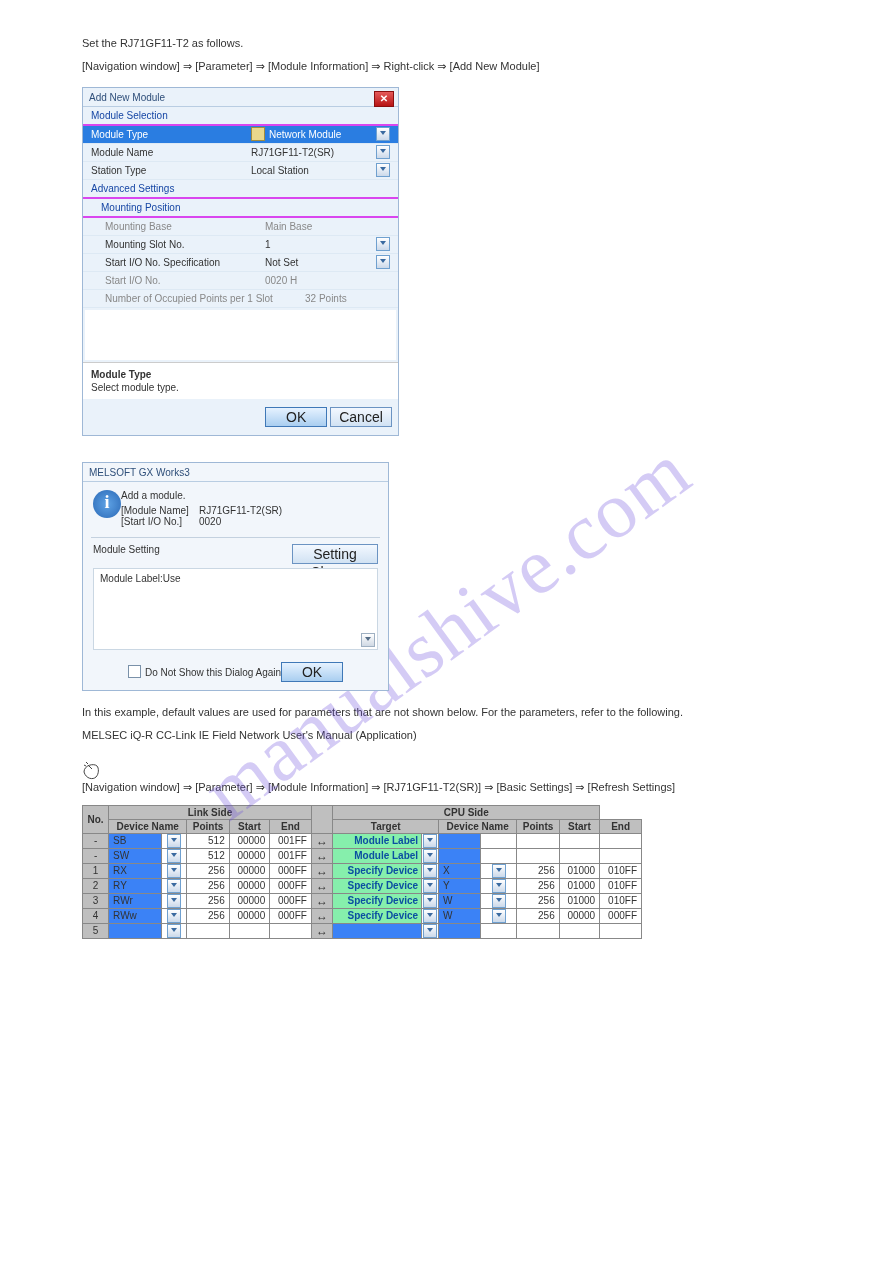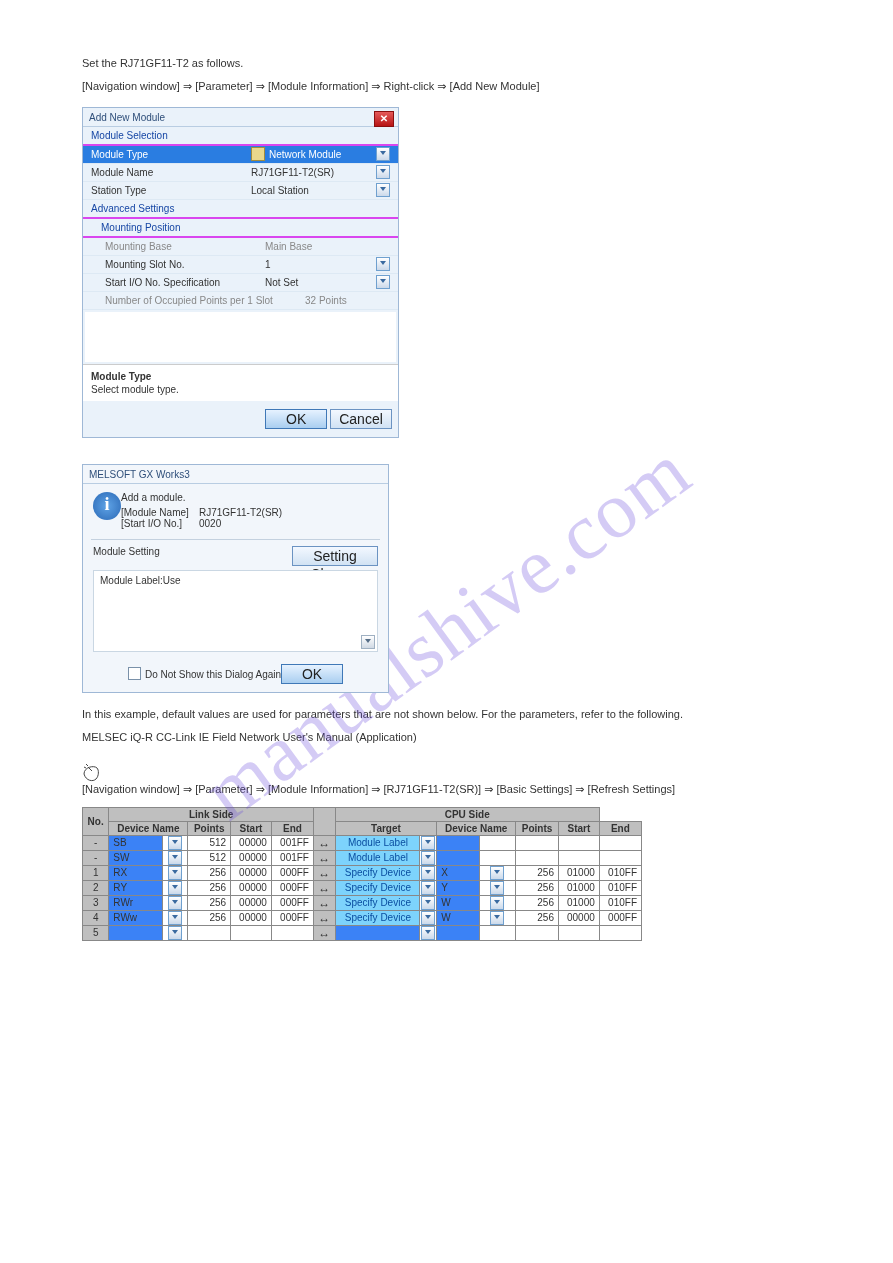--- a/index.html
+++ b/index.html
@@ -7,21 +7,20 @@
   padding: 0;
   width: 893px;
   font-family: sans-serif;
   font-size: 11px;
   color: #333;
   background: #fff;
   position: relative;
 }
 .page {
   padding: 36px 38px 40px 82px;
-  margin-top: 20px;
 }
 .text-block {
   margin-bottom: 8px;
   line-height: 1.4;
 }
 .dialog1 {
   position: relative;
   width: 315px;
   border: 1px solid #9fb8d6;
   background: #eaf2fa;
@@ -96,21 +95,21 @@
   width:26px; height:18px; margin-top:18px; position:relative;
 }
 .mouse-icon svg { overflow:visible; }
 
 .refresh-table { margin-top:10px; border-collapse:collapse; font-size:10px; width:560px; }
 .refresh-table th,.refresh-table td { border:1px solid #888; background:#bfbfbf; padding:1px 3px; text-align:center; white-space:nowrap; }
 .refresh-table .hdr { background:#bfbfbf; }
 .refresh-table td.white { background:#3b82f6; text-align:left; padding-left:4px; }
 .refresh-table td.whiter { background:#fff; text-align:right; padding-right:4px; }
 .refresh-table td.ddcell { background:#fff; padding:0; }
-.refresh-table td.linkcell { background:#7dd3fc; text-align:center; color:#0b4fa1; padding-left:4px; }
+.refresh-table td.linkcell { background:#86efac; text-align:right; color:#0b4fa1; padding-left:4px;font-weight:bold; }
 .ddcell .dd { margin:0 auto; }
 .arrowcell { background:#fff; padding:0; }
 .arrowglyph { font-size:12px; line-height:1; }
 
 .watermark {
   position:absolute; left:0; top:0; width:893px; height:1263px; pointer-events:none;
   display:flex; align-items:center; justify-content:center;
   transform: translate(0,0);
 }
 .watermark span {
@@ -163,20 +162,24 @@
     </div>
     <div class="prop-row indent">
       <div class="prop-label">Mounting Slot No.</div>
       <div class="prop-value">1</div>
       <div class="dd"></div>
     </div>
     <div class="prop-row indent">
       <div class="prop-label">Start I/O No. Specification</div>
       <div class="prop-value">Not Set</div>
       <div class="dd"></div>
+    </div>
+    <div class="prop-row indent muted">
+      <div class="prop-label">Start I/O No.</div>
+      <div class="prop-value">0020 H</div>
     </div>
     <div class="prop-row indent muted">
       <div class="prop-label" style="width:200px">Number of Occupied Points per 1 Slot</div>
       <div class="prop-value">32 Points</div>
     </div>
     <div class="inner-blank"></div>
     <div class="desc">
       <div class="h">Module Type</div>
       <div>Select module type.</div>
     </div>

